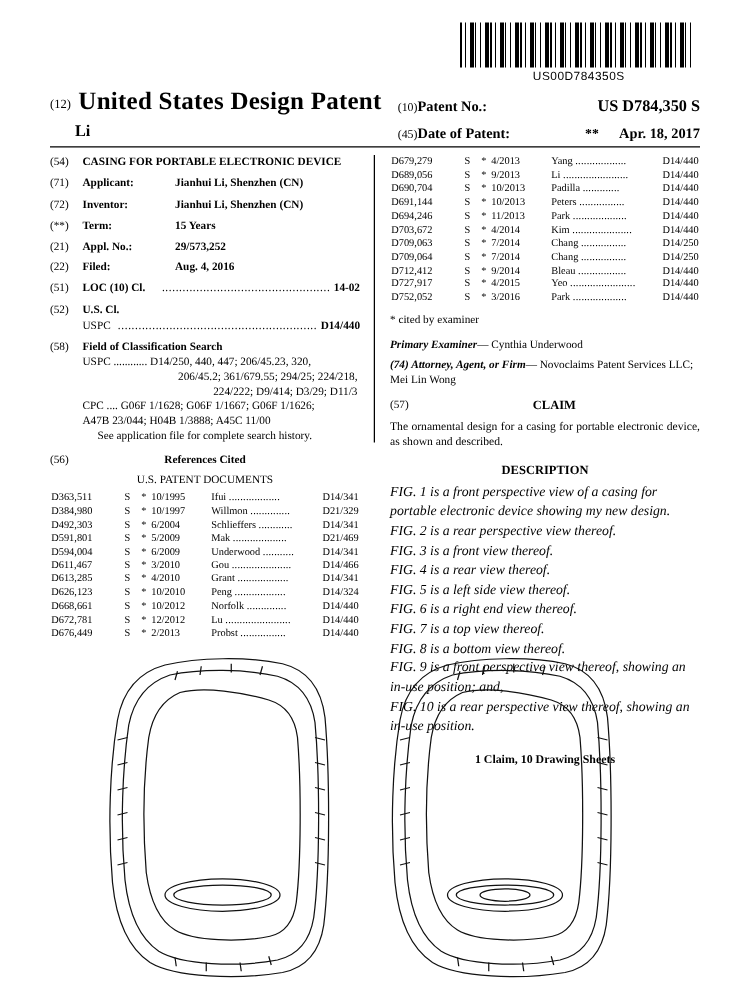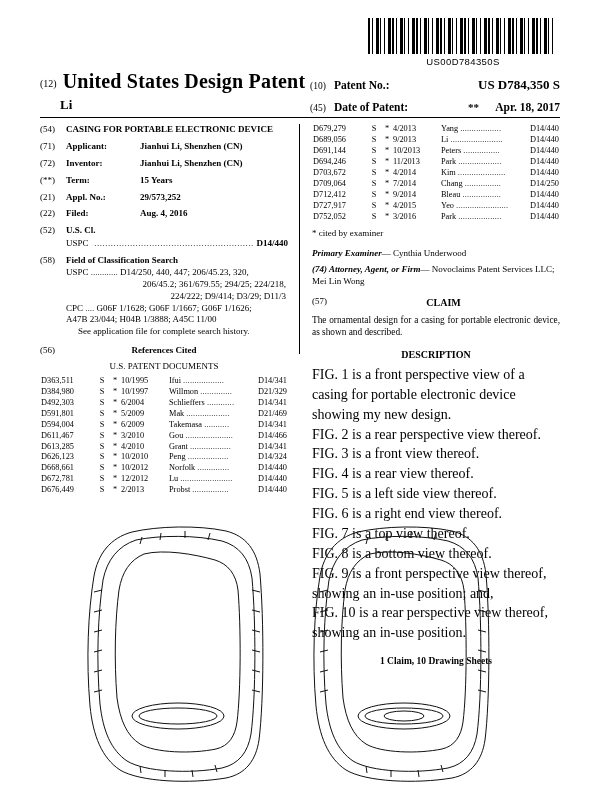--- a/index.html
+++ b/index.html
@@ -28,21 +28,21 @@
       #000 16px 17px, #fff 17px 20px, #000 20px 23px, #fff 23px 24px);
   }
   .barcode-num{
     font-family:"Liberation Sans", sans-serif;
     font-size:9.5px; letter-spacing:.4px; margin-top:2px;
   }
   
   .titleblock{
     position:absolute; left:40px; top:70px; width:520px;
   }
-  .title-row{ display:flex; align-items:flex-end; }
+  .title-row{ display:flex; align-items:flex-end;text-align:right; }
   .t12{ font-size:10px; margin-right:6px; padding-bottom:4px;}
   .maintitle{
     font-size:20px; font-weight:bold; letter-spacing:.2px;
     font-family:"Liberation Serif", serif;
   }
   .right-col{ margin-left:auto; display:block; width:250px;}
   .rc-line{ display:flex; align-items:baseline; font-size:11px; }
   .rc-num{ width:24px; font-size:9.5px;}
   .rc-lab{ font-weight:bold; font-size:11.5px;}
   .rc-val{ margin-left:auto; font-weight:bold; font-size:13px;}
@@ -78,21 +78,21 @@
   .c-date{ width:46px;}
   .c-name{ }
   .c-cls{ width:42px; text-align:right;}
   .dotfill{ letter-spacing:.2px;}
   .cited{ font-size:9px; margin:6px 0 8px 0;}
   .examiner{ font-size:9px; margin-bottom:3px;}
   .attorney{ font-size:9px; line-height:1.35;}
   .claimhead{ text-align:center; font-weight:bold; font-size:10px; margin:10px 0 4px 0;}
   .claimtext{ font-size:9.3px; line-height:1.35; text-align:justify;}
   .deschead{ text-align:center; font-weight:bold; font-size:10px; margin:9px 0 4px 0;}
-  .figline{ font-size:14px; line-height:1.42;}
+  .figline{ font-size:11px; line-height:1.42;font-style:italic;}
   .claimcount{ text-align:center; font-weight:bold; font-size:9.5px; margin-top:12px;}
   .italic{ font-style:italic;}
   
   .drawing{
     position:absolute; left:40px; top:520px; width:520px; height:265px;
   }
   svg{ display:block; }
 </style>
 </head>
 <body>
@@ -163,20 +163,26 @@
         <div class="lab">Appl. No.:</div>
         <div class="val bold">29/573,252</div>
       </div>
 
       <div class="fl item">
         <div class="tag">(22)</div>
         <div class="lab">Filed:</div>
         <div class="val bold">Aug. 4, 2016</div>
       </div>
 
+      <div class="fl item">
+        <div class="tag">(51)</div>
+        <div class="lab" style="width:auto;flex:0 0 auto;">LOC (10) Cl.</div>
+        <div class="val dots" style="text-align:right;">&nbsp;.................................................&nbsp;</div>
+        <div class="bold">14-02</div>
+      </div>
 
       <div class="fl">
         <div class="tag">(52)</div>
         <div class="lab" style="width:auto;flex:0 0 auto;">U.S. Cl.</div>
       </div>
       <div class="fl item" style="margin-top:1px;">
         <div class="tag"></div>
         <div class="lab" style="width:auto;flex:0 0 auto;font-weight:normal;">USPC</div>
         <div class="val dots" style="text-align:right;">&nbsp;..........................................................&nbsp;</div>
         <div class="bold">D14/440</div>
@@ -233,21 +239,21 @@
             <td class="c-star">*</td>
             <td class="c-date">5/2009</td>
             <td class="c-name"><span>Mak</span> <span class="dotfill">...................</span></td>
             <td class="c-cls">D21/469</td>
           </tr>
           <tr>
             <td class="c-pat">D594,004</td>
             <td class="c-k">S</td>
             <td class="c-star">*</td>
             <td class="c-date">6/2009</td>
-            <td class="c-name"><span>Takemasa</span> <span class="dotfill">...........</span></td>
+            <td class="c-name"><span>Underwood</span> <span class="dotfill">...........</span></td>
             <td class="c-cls">D14/341</td>
           </tr>
           <tr>
             <td class="c-pat">D611,467</td>
             <td class="c-k">S</td>
             <td class="c-star">*</td>
             <td class="c-date">3/2010</td>
             <td class="c-name"><span>Gou</span> <span class="dotfill">.....................</span></td>
             <td class="c-cls">D14/466</td>
           </tr>
@@ -308,20 +314,28 @@
           </tr>
           <tr>
             <td class="c-pat">D689,056</td>
             <td class="c-k">S</td>
             <td class="c-star">*</td>
             <td class="c-date">9/2013</td>
             <td class="c-name"><span>Li</span> <span class="dotfill">.......................</span></td>
             <td class="c-cls">D14/440</td>
           </tr>
           <tr>
+            <td class="c-pat">D690,704</td>
+            <td class="c-k">S</td>
+            <td class="c-star">*</td>
+            <td class="c-date">10/2013</td>
+            <td class="c-name"><span>Padilla</span> <span class="dotfill">.............</span></td>
+            <td class="c-cls">D14/440</td>
+          </tr>
+          <tr>
             <td class="c-pat">D691,144</td>
             <td class="c-k">S</td>
             <td class="c-star">*</td>
             <td class="c-date">10/2013</td>
             <td class="c-name"><span>Peters</span> <span class="dotfill">................</span></td>
             <td class="c-cls">D14/440</td>
           </tr>
           <tr>
             <td class="c-pat">D694,246</td>
             <td class="c-k">S</td>
@@ -330,20 +344,28 @@
             <td class="c-name"><span>Park</span> <span class="dotfill">...................</span></td>
             <td class="c-cls">D14/440</td>
           </tr>
           <tr>
             <td class="c-pat">D703,672</td>
             <td class="c-k">S</td>
             <td class="c-star">*</td>
             <td class="c-date">4/2014</td>
             <td class="c-name"><span>Kim</span> <span class="dotfill">.....................</span></td>
             <td class="c-cls">D14/440</td>
+          </tr>
+          <tr>
+            <td class="c-pat">D709,063</td>
+            <td class="c-k">S</td>
+            <td class="c-star">*</td>
+            <td class="c-date">7/2014</td>
+            <td class="c-name"><span>Chang</span> <span class="dotfill">................</span></td>
+            <td class="c-cls">D14/250</td>
           </tr>
           <tr>
             <td class="c-pat">D709,064</td>
             <td class="c-k">S</td>
             <td class="c-star">*</td>
             <td class="c-date">7/2014</td>
             <td class="c-name"><span>Chang</span> <span class="dotfill">................</span></td>
             <td class="c-cls">D14/250</td>
           </tr>
           <tr>

